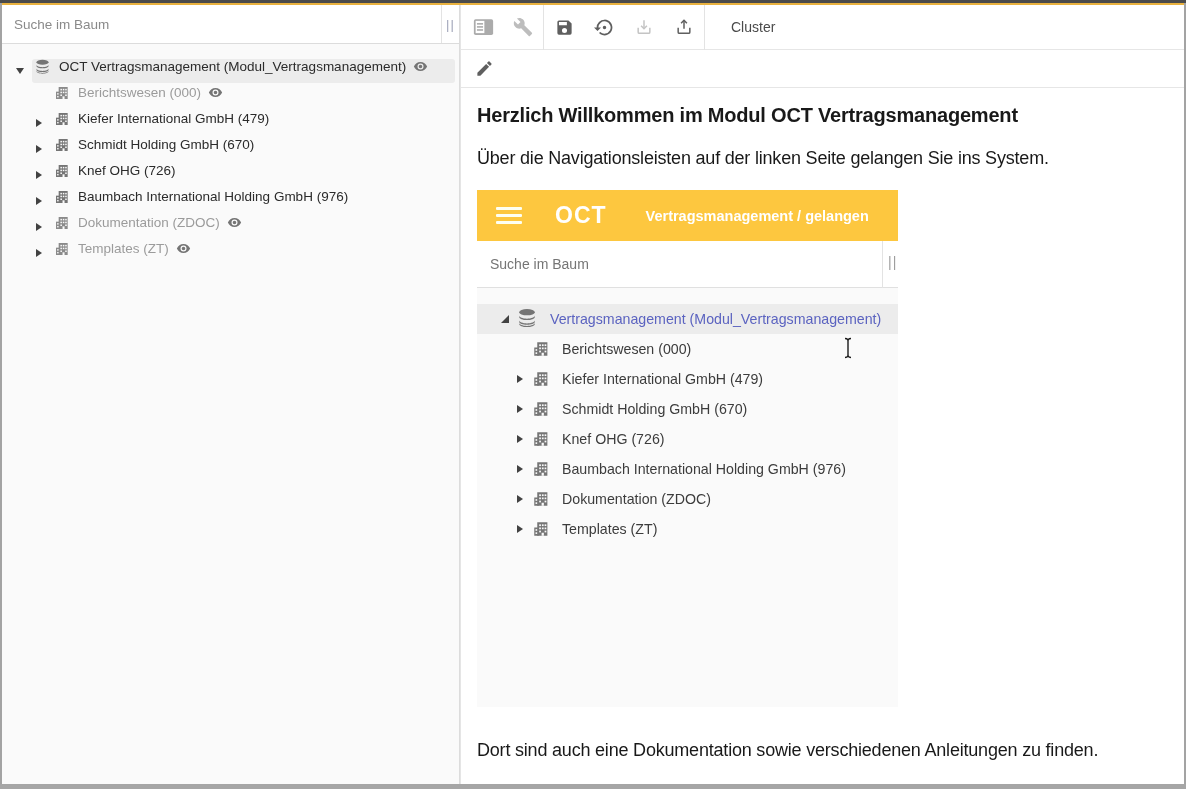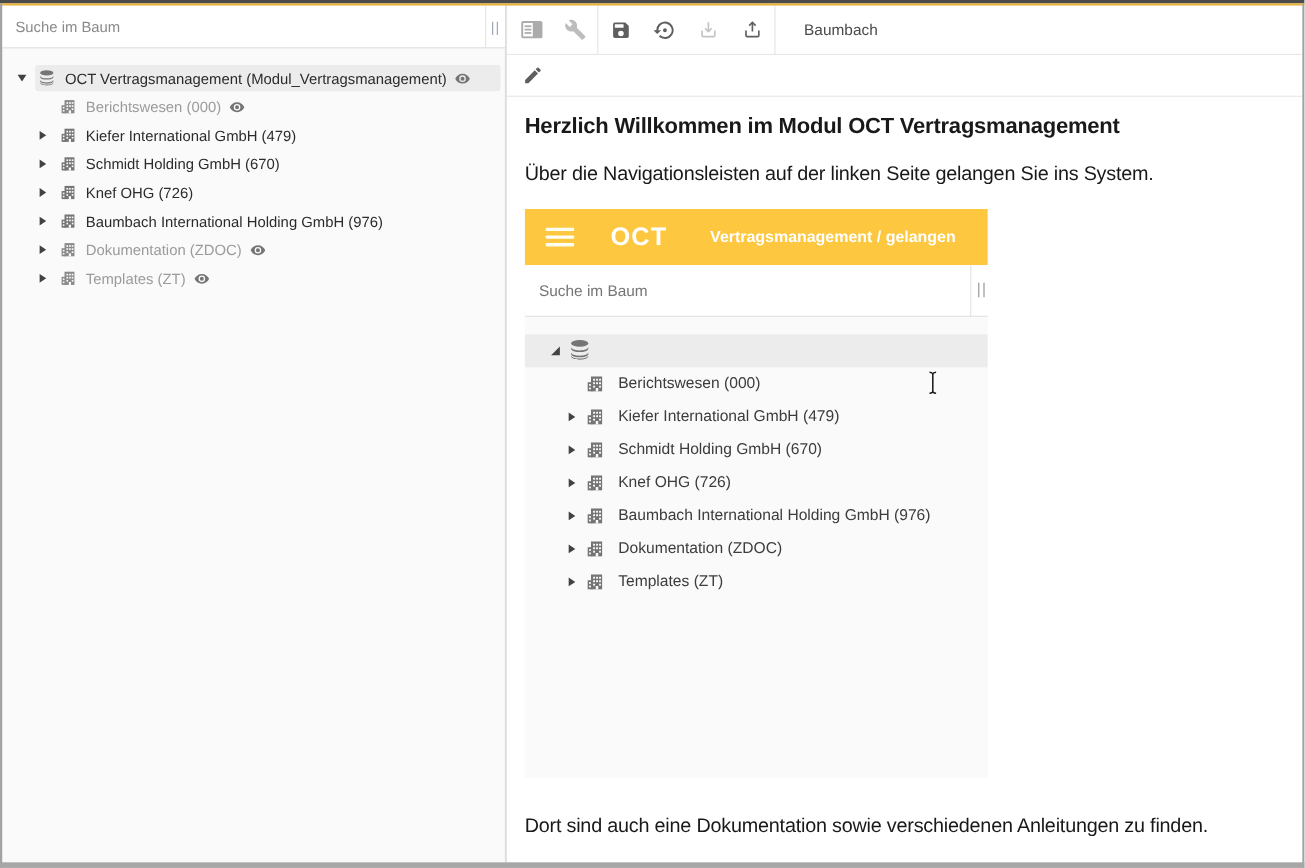--- a/index.html
+++ b/index.html
@@ -19,21 +19,21 @@
   .left-panel { position:absolute; left:2px; top:5px; width:458px; height:779px; background:#fafafa; border-right:1px solid #dcdcdc; }
   .search-row { position:relative; height:39px; background:#fff; border-bottom:1px solid #dcdcdc; display:flex; align-items:center; }
   .search-input { flex:1; height:100%; border:none; outline:none; background:transparent; padding:0 12px; font-size:13.5px; color:#444; font-family:"Liberation Sans",sans-serif; border-right:1px solid #e3e3e3; }
   .search-input::placeholder { color:#8a8a8a; opacity:1; }
   .resize-handle { width:17px; text-align:center; color:#9fa4b8; font-size:13px; letter-spacing:1px; cursor:col-resize; user-select:none; }
 
   .tree { padding-top:14px; }
   .trow { display:flex; align-items:center; height:26px; padding-left:14px; font-size:13.5px; color:#2b2b2b; cursor:pointer; }
   .trow .arrow-cell { width:16px; flex:0 0 16px; display:flex; align-items:center; }
   .trow.child { padding-left:34px; }
-  .trow-inner { display:flex; align-items:center; height:24px; padding:0 8px 0 2px; border-radius:3px; }
+  .trow-inner { display:flex; align-items:flex-start; height:24px; padding:0 8px 0 2px; border-radius:3px; }
   .trow.selected .trow-inner { background:#ececec; flex:1; margin-right:4px; }
   .trow .label { margin-left:8px; white-space:nowrap; }
   .trow.muted .label { color:#9b9b9b; }
   .eye { margin-left:7px; display:inline-flex; }
 
   .tri-down  { width:0; height:0; border-left:4.5px solid transparent; border-right:4.5px solid transparent; border-top:6px solid #424242; }
   .tri-right { width:0; height:0; border-top:4.5px solid transparent; border-bottom:4.5px solid transparent; border-left:6px solid #424242; }
   .tri-lowright { width:0; height:0; border-left:8px solid transparent; border-bottom:8px solid #424242; }
 
   
@@ -282,21 +282,21 @@
       </div>
       <div class="tb-icon">
         <svg width="20" height="20" viewBox="0 0 24 24" fill="none" stroke="#5f5f5f" stroke-width="1.8">
           <path d="M5 13v5.2c0 .7.6 1.3 1.3 1.3h11.4c.7 0 1.3-.6 1.3-1.3V13"></path>
           <path d="M12 14V4"></path>
           <path d="M8.5 7.5 12 4l3.5 3.5"></path>
         </svg>
       </div>
       <div class="tb-sep"></div>
       <div class="tabs">
-        <div class="tab">Baumbach</div>
+        <div class="tab">Cluster</div>
       </div>
     </div>
 
     <div class="edit-row">
       <svg width="19" height="19" viewBox="0 0 24 24" fill="#5f5f5f">
         <path d="M3 17.25V21h3.75L17.8 9.94l-3.75-3.75L3 17.25zM20.7 7.04a1 1 0 0 0 0-1.41l-2.34-2.34a1 1 0 0 0-1.41 0l-1.83 1.83 3.75 3.75 1.83-1.83z"></path>
       </svg>
     </div>
 
     <div class="content">
@@ -319,20 +319,21 @@
           <span class="shandle">||</span>
         </div>
         <div class="shot-tree">
           <div class="srow selected">
             <span class="arrow-cell">
                 <span class="tri-lowright"></span>
               </span>
             <svg width="22" height="22" viewBox="0 0 24 24" fill="#757575">
                 <use href="#i-db"></use>
               </svg>
+            <span class="label">Vertragsmanagement (Modul_Vertragsmanagement)</span>
           </div>
           <div class="srow child">
             <span class="arrow-cell"></span>
             <svg width="18" height="18" viewBox="0 0 24 24" fill="#757575">
                 <use href="#i-building"></use>
               </svg>
             <span class="label">Berichtswesen (000)</span>
           </div>
           <div class="srow child">
             <span class="arrow-cell">

